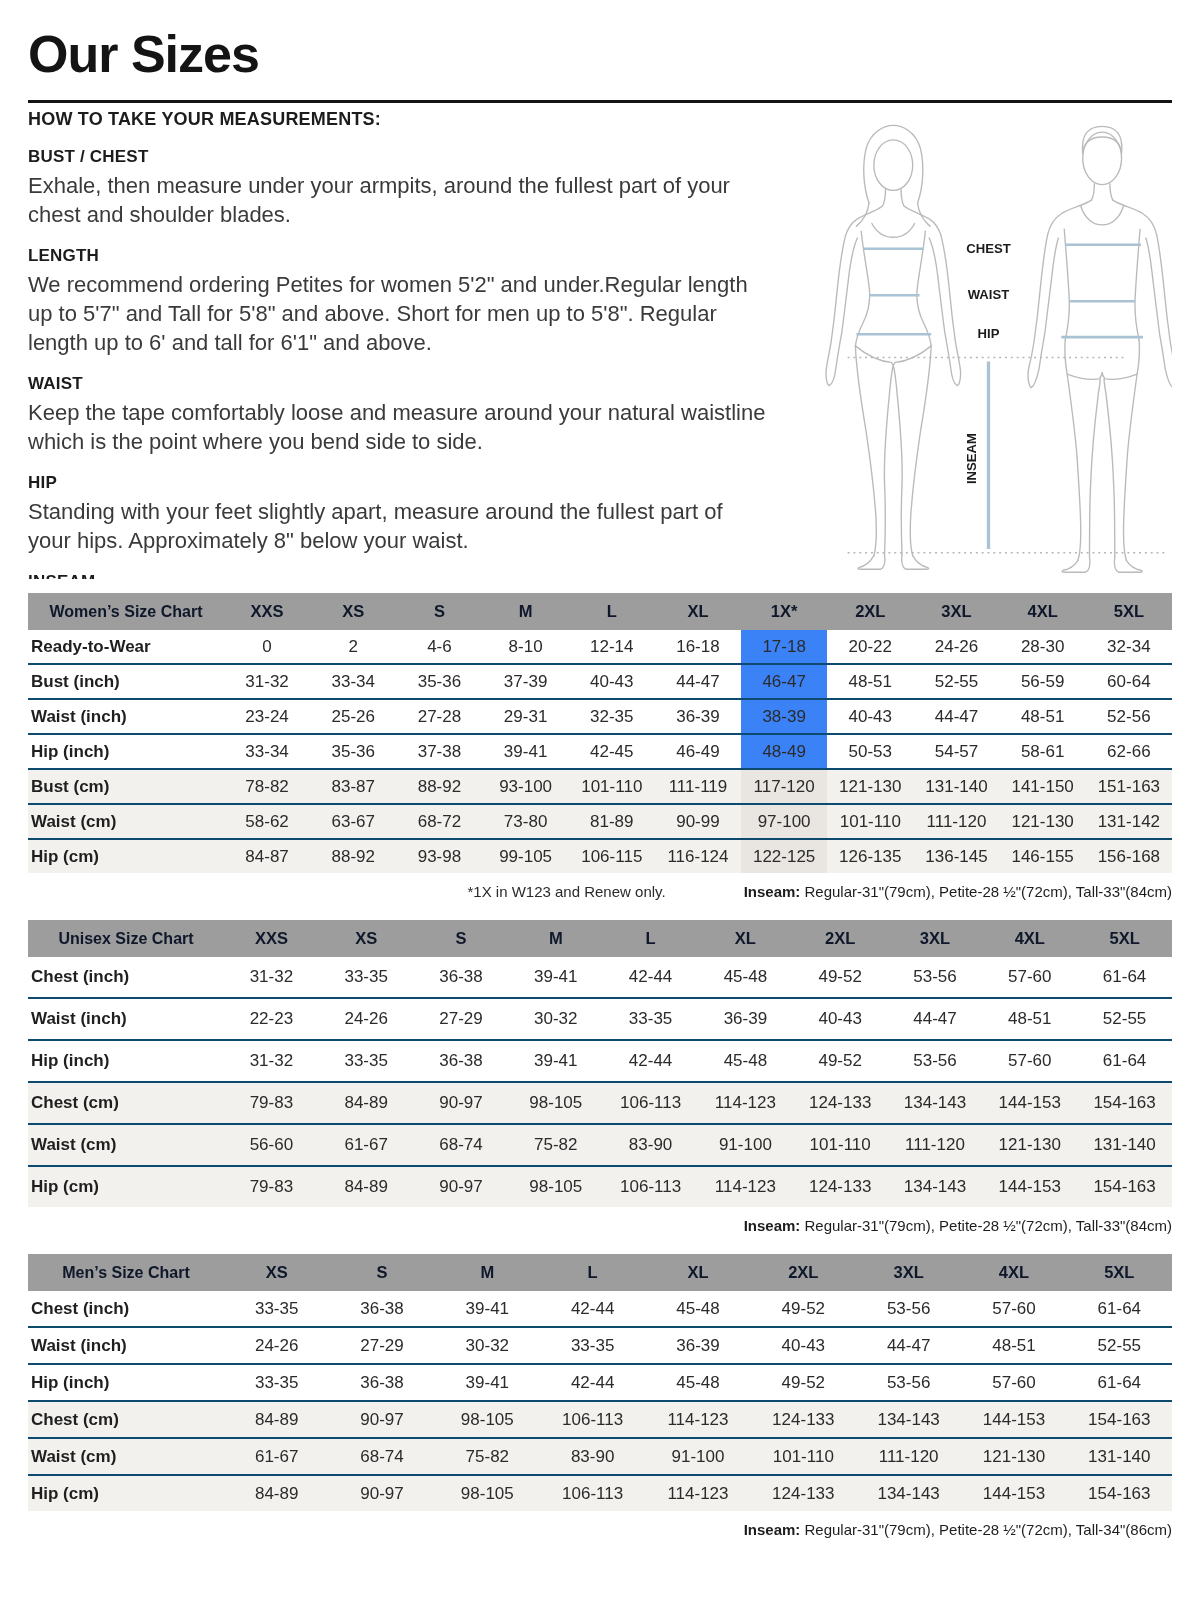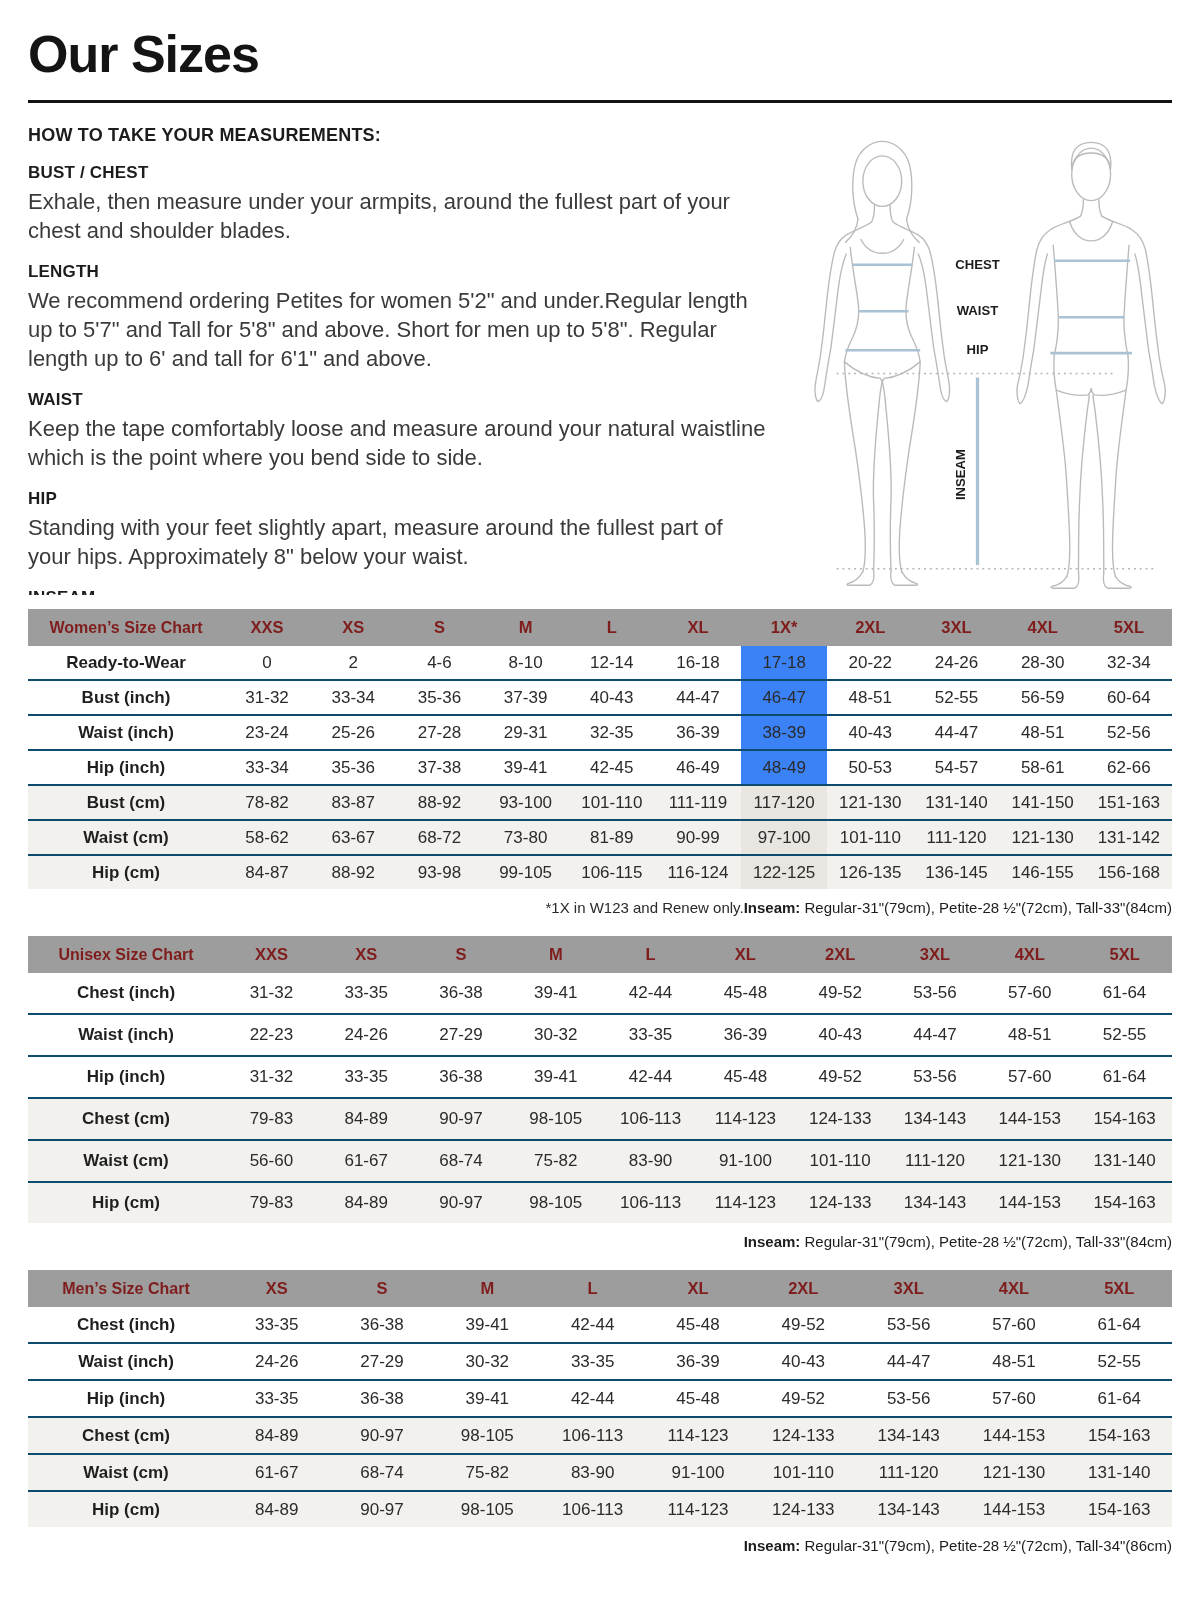--- a/index.html
+++ b/index.html
@@ -3,42 +3,42 @@
 <meta charset="utf-8">
 <style>
   html,body{margin:0;padding:0;}
   body{
     width:1200px;height:1600px;box-sizing:border-box;
     padding:24px 28px 0 28px;background:#ffffff;overflow:hidden;
     font-family:"Liberation Sans","DejaVu Sans",sans-serif;color:#2b2b2b;
   }
   h1{font-size:52px;font-weight:800;color:#141414;letter-spacing:-1px;margin:0 0 16px 0;}
   .title-rule{border:none;border-top:3px solid #141414;margin:0;}
-  .intro{display:flex;gap:14px;margin-top:16px;height:476px;overflow:hidden;}
+  .intro{display:flex;gap:25px;height:476px;overflow:hidden;}
   .instructions{width:742px;flex:0 0 auto;}
   .howto{font-size:18px;font-weight:800;color:#1c1c1c;margin:6px 0 0 0;letter-spacing:.2px;}
   .sec-title{font-size:17px;font-weight:800;color:#1c1c1c;margin:17px 0 0 0;letter-spacing:.2px;}
   .sec-body{font-size:22px;line-height:1.32;color:#3a3a3a;margin:4px 0 0 0;}
   .diagram{flex:1 1 auto;display:flex;justify-content:flex-end;}
   .diagram svg{display:block;}
   
   table{border-collapse:collapse;width:1144px;table-layout:fixed;margin-top:14px;}
   th,td{text-align:center;vertical-align:middle;overflow:hidden;white-space:nowrap;}
   col.labelcol{width:196px;}
-  tr.head th{background:#9d9d9d;color:#7f1d1d;font-size:16.5px;font-weight:700;padding:9px 4px;margin-left:23px;}
+  tr.head th{background:#9d9d9d;color:#0f172a;font-size:16.5px;font-weight:700;padding:9px 4px;margin-left:23px;}
   tr.head th.corner{font-size:16px;}
-  th.rowlabel{font-size:18px;font-weight:800;color:#1f1f1f;padding-right:14px;text-align:center;}
+  th.rowlabel{font-size:18px;font-weight:800;color:#1f1f1f;padding-right:14px;text-align:left;}
   tr.data+tr.data{border-top:2px solid #0c4a6e;}
   .t0 tr.data th,.t0 tr.data td{padding:6.5px 3px;font-size:17px;}
   .t1 tr.data th,.t1 tr.data td{padding:10px 3px;font-size:17px;}
   .t2 tr.data th,.t2 tr.data td{padding:7.5px 3px;font-size:17px;}
   tr.shaded th,tr.shaded td{background:#f2f1ee;}
   td.hl{background:#3b82f6;}
   tr.shaded td.hl{background:#e9e6e1;}
-  .footnote{width:1144px;display:flex;justify-content:flex-end;align-items:baseline;
+  .footnote{width:1144px;display:flex;justify-content:flex-end;align-items:baseline;gap:78px;
             margin:10px 0 20px 0;font-size:15px;color:#1d1d1d;}
   .footnote b{font-weight:800;}
   .fn-note{color:#2a2a2a;}
 </style>
 </head>
 <body>
 
 <h1>Our Sizes</h1>
 <hr class="title-rule">
 

